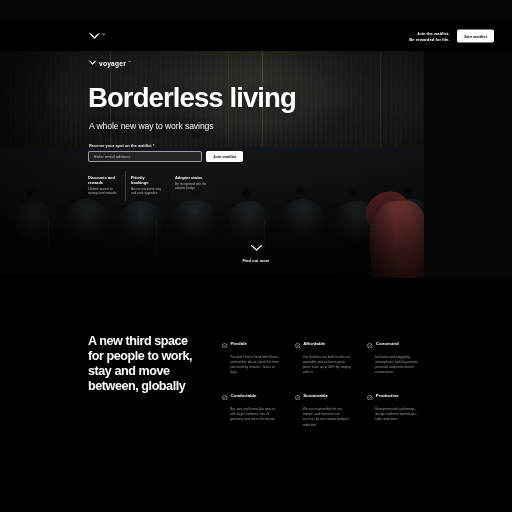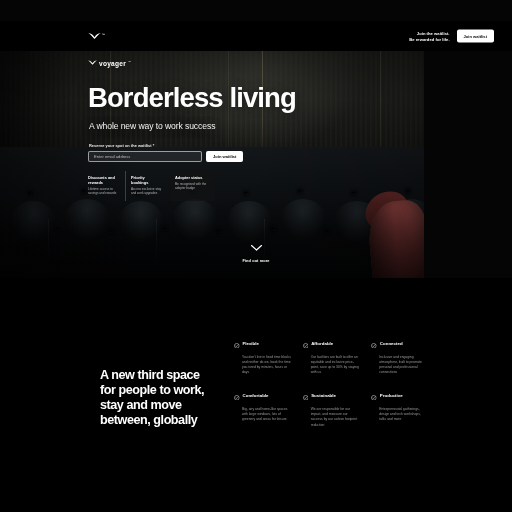--- a/index.html
+++ b/index.html
@@ -163,21 +163,21 @@
   .findout {
     position:absolute; left:0; right:0; top:186px; display:flex;
     flex-direction:column; align-items:center; gap:3px; cursor:pointer;
   }
   .findout-text { font-size:3.9px; font-weight:bold; color:#fff; letter-spacing:.1px; }
 
   
   .section {
     position:absolute; top:278px; left:0; width:512px; height:234px; background:#000;
   }
-  .sec-inner { position:absolute; left:100px; top:56px; right:80px; display:flex; gap:16px;align-items:flex-end; }
+  .sec-inner { position:absolute; left:88px; top:56px; right:80px; display:flex; gap:16px; }
   .sec-heading {
     width:118px; font-size:12.6px; line-height:1.18; font-weight:bold;
     letter-spacing:-.45px; color:#fff; padding-right:12px;
   }
   .features { flex:1; display:grid; grid-template-columns:repeat(3, 1fr); column-gap:8px; row-gap:11px; }
   .feature { padding-left:0; }
   .feat-head { display:flex; align-items:center; gap:3px; margin-bottom:3px; }
   .feat-title { font-size:4.4px; font-weight:bold; color:#fff; letter-spacing:.02px; }
   .feat-body { font-size:3.35px; line-height:1.52; color:#9a9a9a; padding-left:8px; max-width:57px; }
   .check-icon { flex:0 0 auto; display:block; }
@@ -263,21 +263,21 @@
         <span>
           <svg class="wing" width="9" height="5" viewBox="0 0 26 14" aria-hidden="true">
             <path d="M0.5 1 C6 1.4 10 4.5 13 9.5 C16 4.5 20 1.4 25.5 1 C21.5 3.4 17.5 8.2 13 13.2 C8.5 8.2 4.5 3.4 0.5 1 Z" fill="#ffffff"></path>
           </svg>
         </span>
         <span class="brand">voyager</span>
         <span class="tm2">™</span>
       </div>
 
       <h1 class="headline">Borderless living</h1>
-      <p class="subhead">A whole new way to work success</p>
+      <p class="subhead">A whole new way to work savings</p>
 
       <div class="form-label">Reserve your spot on the waitlist *</div>
       <form class="form-row">
         <input class="email-input" type="text" placeholder="Enter email address" style="">
         <button class="join-btn">Join waitlist</button>
       </form>
 
       <div class="benefits">
         <div class="benefit">
           <div class="benefit-title">Discounts and rewards</div>

